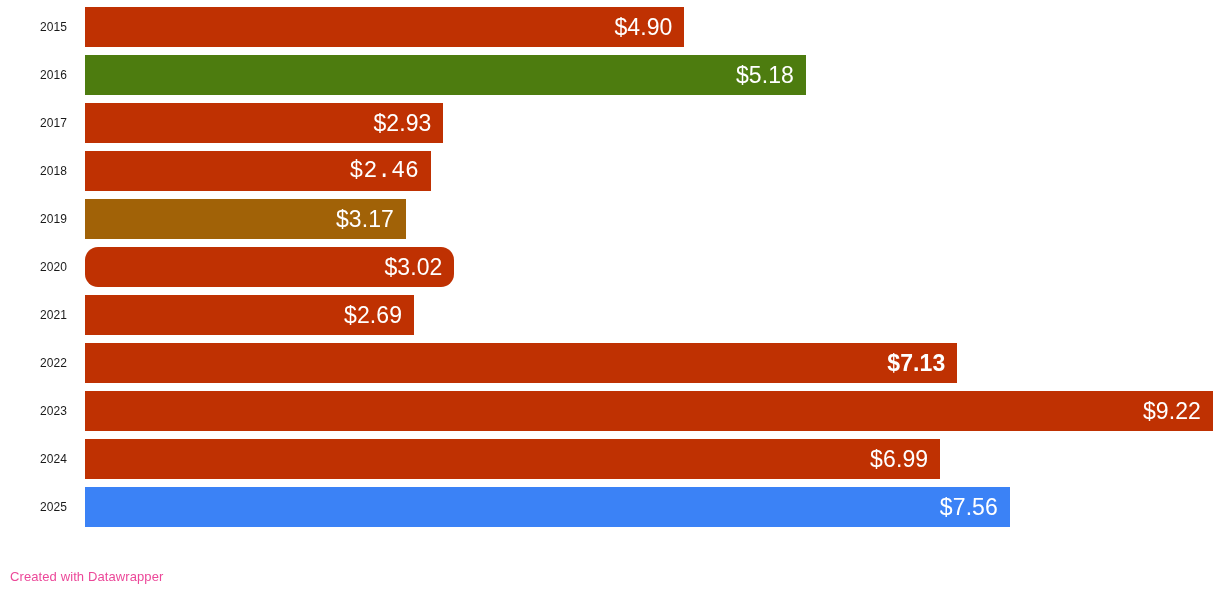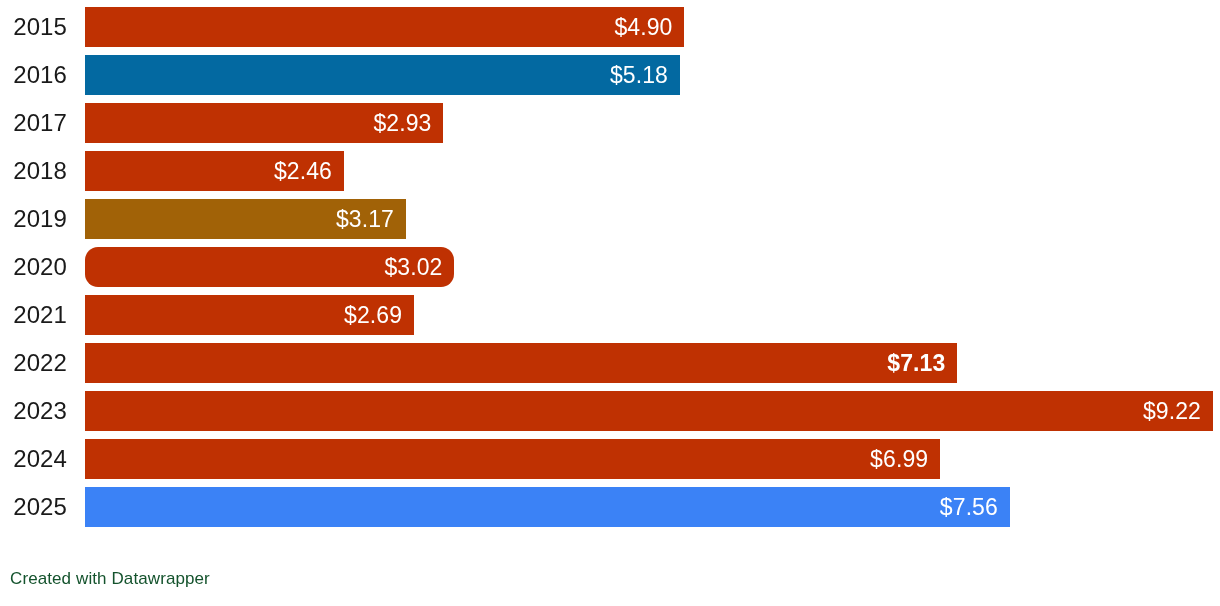--- a/index.html
+++ b/index.html
@@ -31,21 +31,21 @@
     margin-bottom: 8px;
   }
   .cat-label {
     position: absolute;
     left: 0;
     top: 0;
     width: 67px;
     height: 40px;
     line-height: 40px;
     text-align: right;
-    font-size: 24px;
+    font-size: 12px;
     color: #1a1a1a;
     white-space: nowrap;
     letter-spacing: 0.1px;
   }
   .bar-track {
     position: absolute;
     left: 85px;
     top: 0;
     right: 0;
     height: 40px;
@@ -64,22 +64,22 @@
   .bar-value {
     font-size: 23px;
     color: #ffffff;
     white-space: nowrap;
     letter-spacing: 0.1px;
   }
   .chart-footer {
     position: absolute;
     left: 10px;
     top: 569px;
-    font-size: 17px;
-    color: #14532d;
+    font-size: 13px;
+    color: #ec4899;
     letter-spacing: 0.1px;
     white-space: nowrap;
   }
 </style>
 </head>
 <body>
 
 <div id="chart-root">
 
   <div class="plot-area" style="padding-top: 7px;">
@@ -87,37 +87,37 @@
         <div class="cat-label">2015</div>
         <div class="bar-track">
           <div class="bar" style="width: 599.479px; background: rgb(191, 49, 2);">
             <span class="bar-value">$4.90</span>
           </div>
         </div>
       </div>
       <div class="bar-row">
         <div class="cat-label">2016</div>
         <div class="bar-track">
-          <div class="bar" style="width: 595px; background: #0369a1;">
+          <div class="bar" style="width: 721px; background: #4d7c0f;">
             <span class="bar-value">$5.18</span>
           </div>
         </div>
       </div>
       <div class="bar-row">
         <div class="cat-label">2017</div>
         <div class="bar-track">
           <div class="bar" style="width: 358.464px; background: rgb(191, 49, 2);">
             <span class="bar-value">$2.93</span>
           </div>
         </div>
       </div>
       <div class="bar-row">
         <div class="cat-label">2018</div>
         <div class="bar-track">
-          <div class="bar" style="width: 259px; background: rgb(191, 49, 2);">
+          <div class="bar" style="width: 346px; background: rgb(191, 49, 2); font-family: Liberation Mono, monospace;">
             <span class="bar-value">$2.46</span>
           </div>
         </div>
       </div>
       <div class="bar-row">
         <div class="cat-label">2019</div>
         <div class="bar-track">
           <div class="bar" style="width: 321px; background: #a16207;">
             <span class="bar-value">$3.17</span>
           </div>

